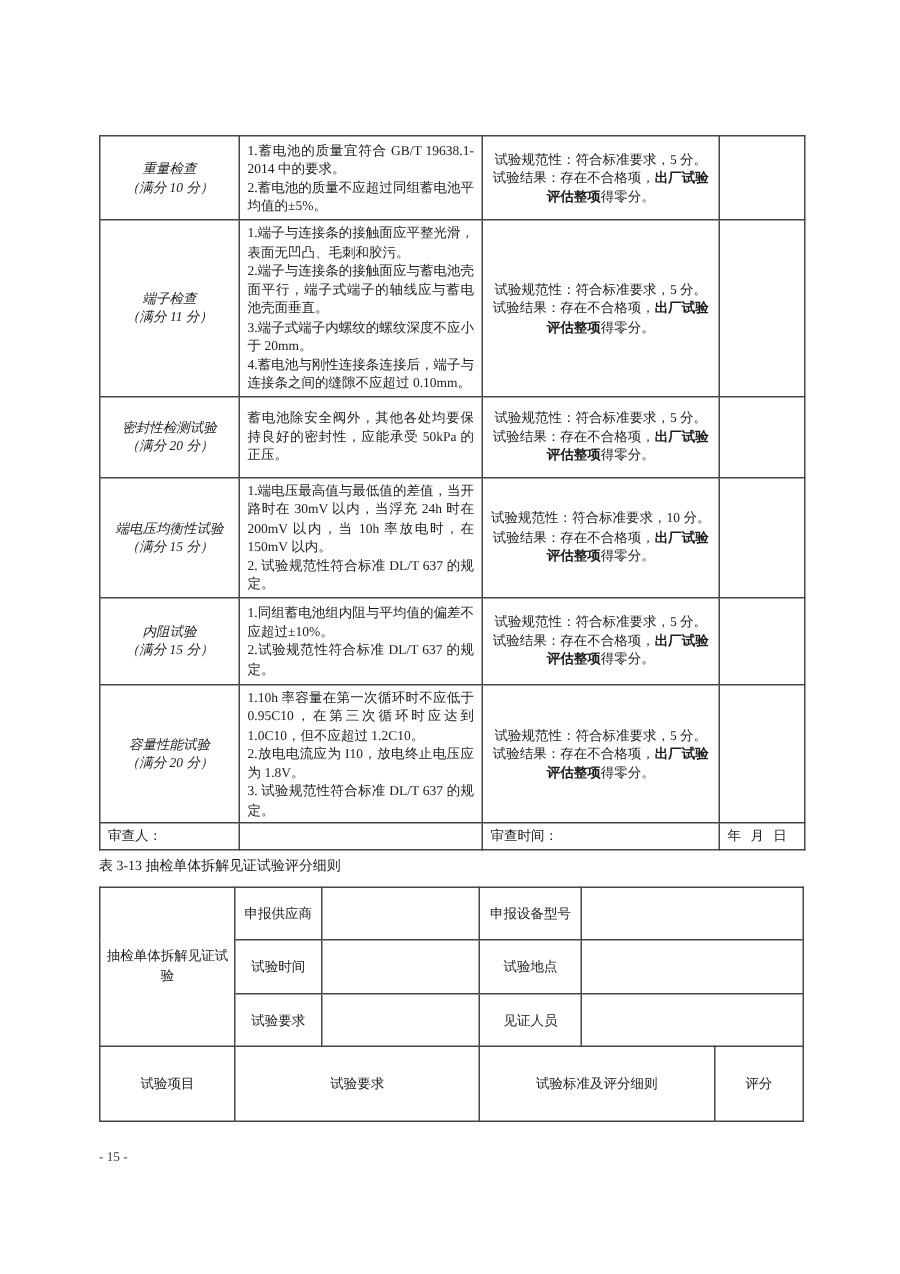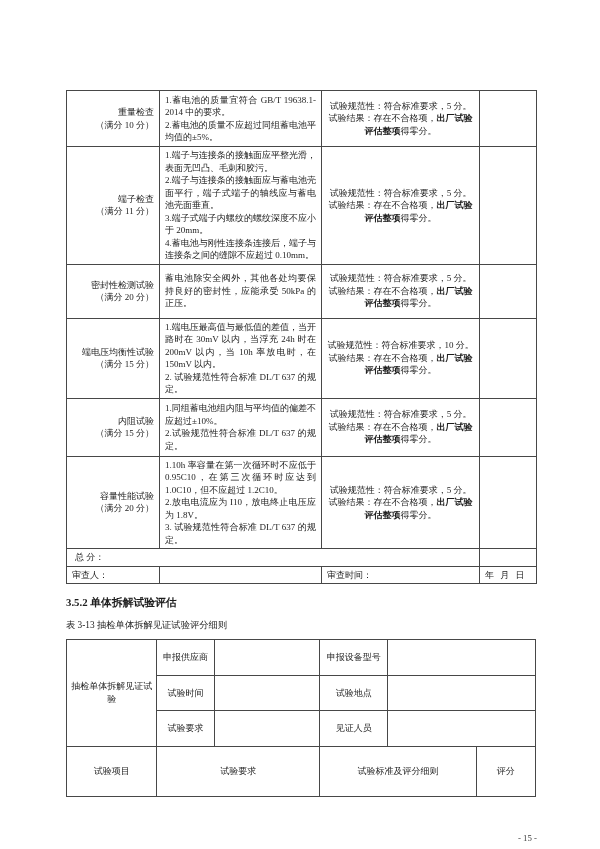--- a/index.html
+++ b/index.html
@@ -9,21 +9,21 @@
     font-family:"Liberation Serif","DejaVu Serif",serif;
     color:#1d1d1d;
   }
   .page { width:600px; height:849px; padding:90px 63px 0 66px; }
 
   table { border-collapse:collapse; table-layout:fixed; width:470px; }
   td { border:1px solid #474747; font-size:9px; line-height:12.5px;
        padding:2px 5px; vertical-align:middle; overflow:hidden; }
 
   
-  .t1 .item  { text-align:right; white-space:pre-line; }
+  .t1 .item  { text-align:center; white-space:pre-line;font-style:italic; }
   .t1 .req   { text-align:justify; white-space:pre-line; }
   .t1 .std   { text-align:center; white-space:pre-line; padding:2px 4px; }
   .t1 .std b { font-weight:bold; }
   .t1 tr.r1 td { height:56px; }
   .t1 tr.r2 td { height:106px; }
   .t1 tr.r3 td { height:54px; }
   .t1 tr.r4 td { height:72px; }
   .t1 tr.r5 td { height:58px; }
   .t1 tr.r6 td { height:76px; }
   .t1 .total-cell { text-align:left; padding-left:8px; height:15px; }
@@ -34,22 +34,22 @@
   .sec-heading { font-size:10.8px; font-weight:bold; margin:12px 0 9px; }
   .sec-para { font-size:10.3px; line-height:15.5px; text-align:justify;
               text-indent:2em; margin:0 0 10px; }
   .tbl-caption { font-size:9.3px; margin:4px 0 7px; }
 
   
   .t2 td { text-align:center; height:17px; padding:11px 3px; }
   .t2 .lh { line-height:13px; }
   .t2 tr.hdr td { height:50px; }
 
-  .page-number { text-align:right; font-size:8.8px; color:#3a3a3a;
-                 margin-top:36px; }
+  .page-number { text-align:left; font-size:8.8px; color:#3a3a3a;
+                 margin-top:18px; }
 </style>
 </head>
 <body>
 
 <div class="page">
 
   <table class="t1">
     <colgroup>
         <col style="width:93px">
         <col style="width:162px">
@@ -112,35 +112,30 @@
       <td class="item">容量性能试验
 （满分 20 分）</td>
       <td class="req">1.10h 率容量在第一次循环时不应低于 0.95C10，在第三次循环时应达到 1.0C10，但不应超过 1.2C10。
 2.放电电流应为 I10，放电终止电压应为 1.8V。
 3. 试验规范性符合标准 DL/T 637 的规定。</td>
       <td class="std"><span>试验规范性：符合标准要求，5 分。
 试验结果：存在不合格项，</span><b>出厂试验评估整项</b><span>得零分。</span></td>
       <td class="score"></td>
     </tr>
 
-    <tr>
-      <td class="total-cell" colspan="3">总 分：</td>
-      <td class="score"></td>
-    </tr>
 
     <tr class="review">
       <td>审查人：</td>
       <td></td>
       <td>审查时间：</td>
       <td class="date-cell">年 月 日</td>
     </tr>
   </tbody>
     </table>
 
-  <div class="sec-heading">3.5.2 单体拆解试验评估</div>
   <div class="tbl-caption">表 3-13 抽检单体拆解见证试验评分细则</div>
 
   <table class="t2">
     <colgroup>
         <col style="width:90px">
         <col style="width:57px">
         <col style="width:105px">
         <col style="width:68px">
         <col style="width:88px">
         <col style="width:59px">

